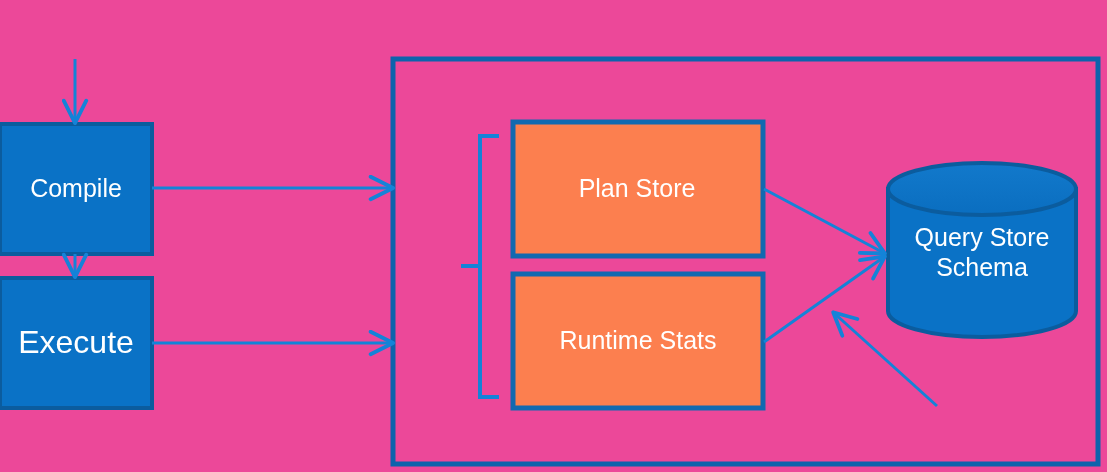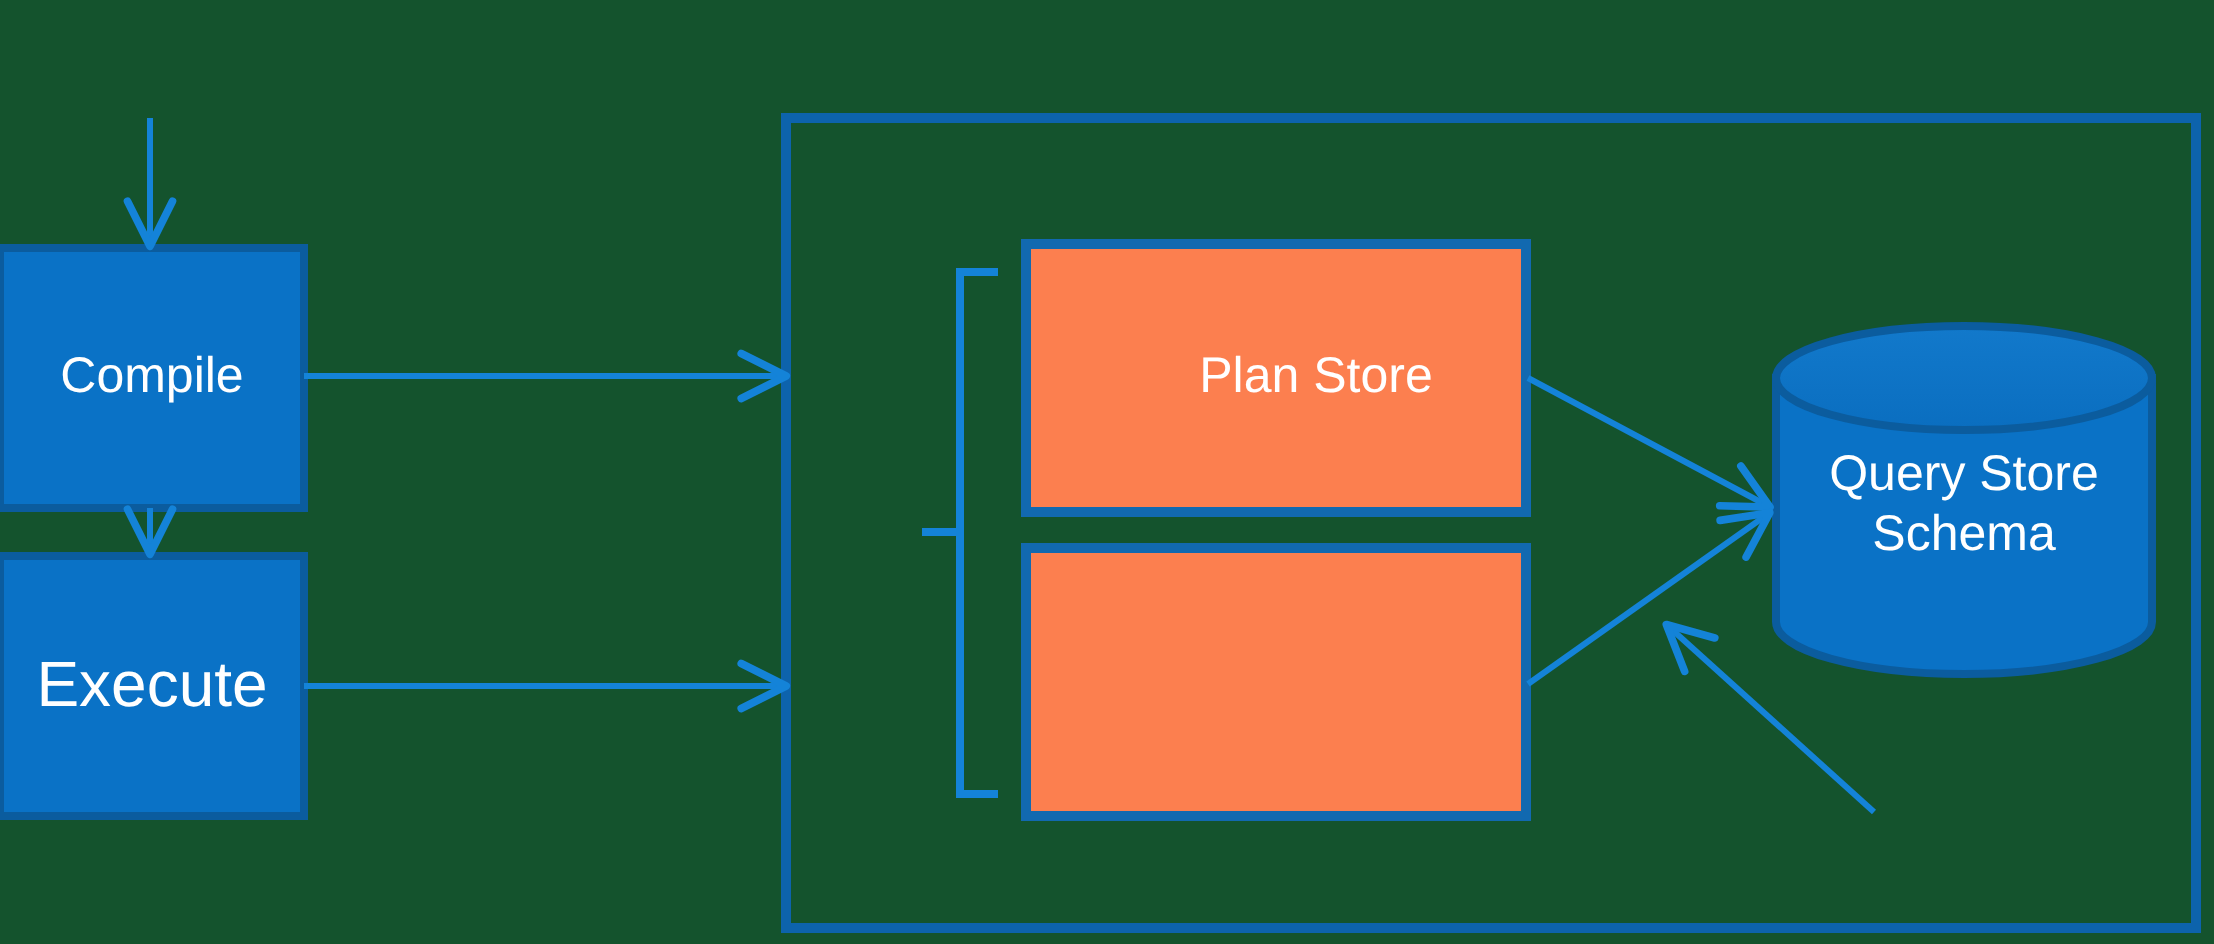--- a/index.html
+++ b/index.html
@@ -5,21 +5,21 @@
 <style>
   html, body {
     margin: 0;
     padding: 0;
     background: #000000;
   }
   #canvas {
     position: relative;
     width: 1107px;
     height: 472px;
-    background: #14532d;
+    background: #ec4899;
     overflow: hidden;
     font-family: "Liberation Sans", sans-serif;
   }
   #svg-layer {
     position: absolute;
     left: 0;
     top: 0;
     width: 1107px;
     height: 472px;
   }
@@ -29,21 +29,21 @@
     align-items: center;
     justify-content: center;
     text-align: center;
     color: #FFFFFF;
     pointer-events: none;
     line-height: 1.18;
     white-space: pre-line;
   }
   .label-compile   { left: 0px;   top: 124px; width: 152px; height: 130px; font-size: 25px; }
   .label-execute   { left: 0px;   top: 278px; width: 152px; height: 130px; font-size: 32px; }
-  .label-planstore { left: 533px; top: 122px; width: 250px; height: 134px; font-size: 25px; }
+  .label-planstore { left: 512px; top: 122px; width: 250px; height: 134px; font-size: 25px; }
   .label-runtime   { left: 513px; top: 274px; width: 250px; height: 134px; font-size: 25px; }
   .label-cylinder  { left: 888px; top: 180px; width: 188px; height: 145px; font-size: 25px; }
 </style>
 </head>
 <body>
 
 <div id="canvas">
 
   <svg id="svg-layer" viewBox="0 0 1107 472" xmlns="http://www.w3.org/2000/svg">
 
@@ -93,17 +93,18 @@
 
     <line x1="937" y1="406" x2="834" y2="313" stroke="#1483D8" stroke-width="3" marker-end="url(#arrowOpen)"></line>
   </svg>
 
   <div class="node-label label-compile">Compile</div>
 
   <div class="node-label label-execute">Execute</div>
 
   <div class="node-label label-planstore">Plan Store</div>
 
+  <div class="node-label label-runtime">Runtime Stats</div>
 
   <div class="node-label label-cylinder">Query Store
 Schema</div>
 
 </div>
 
 </body></html>

